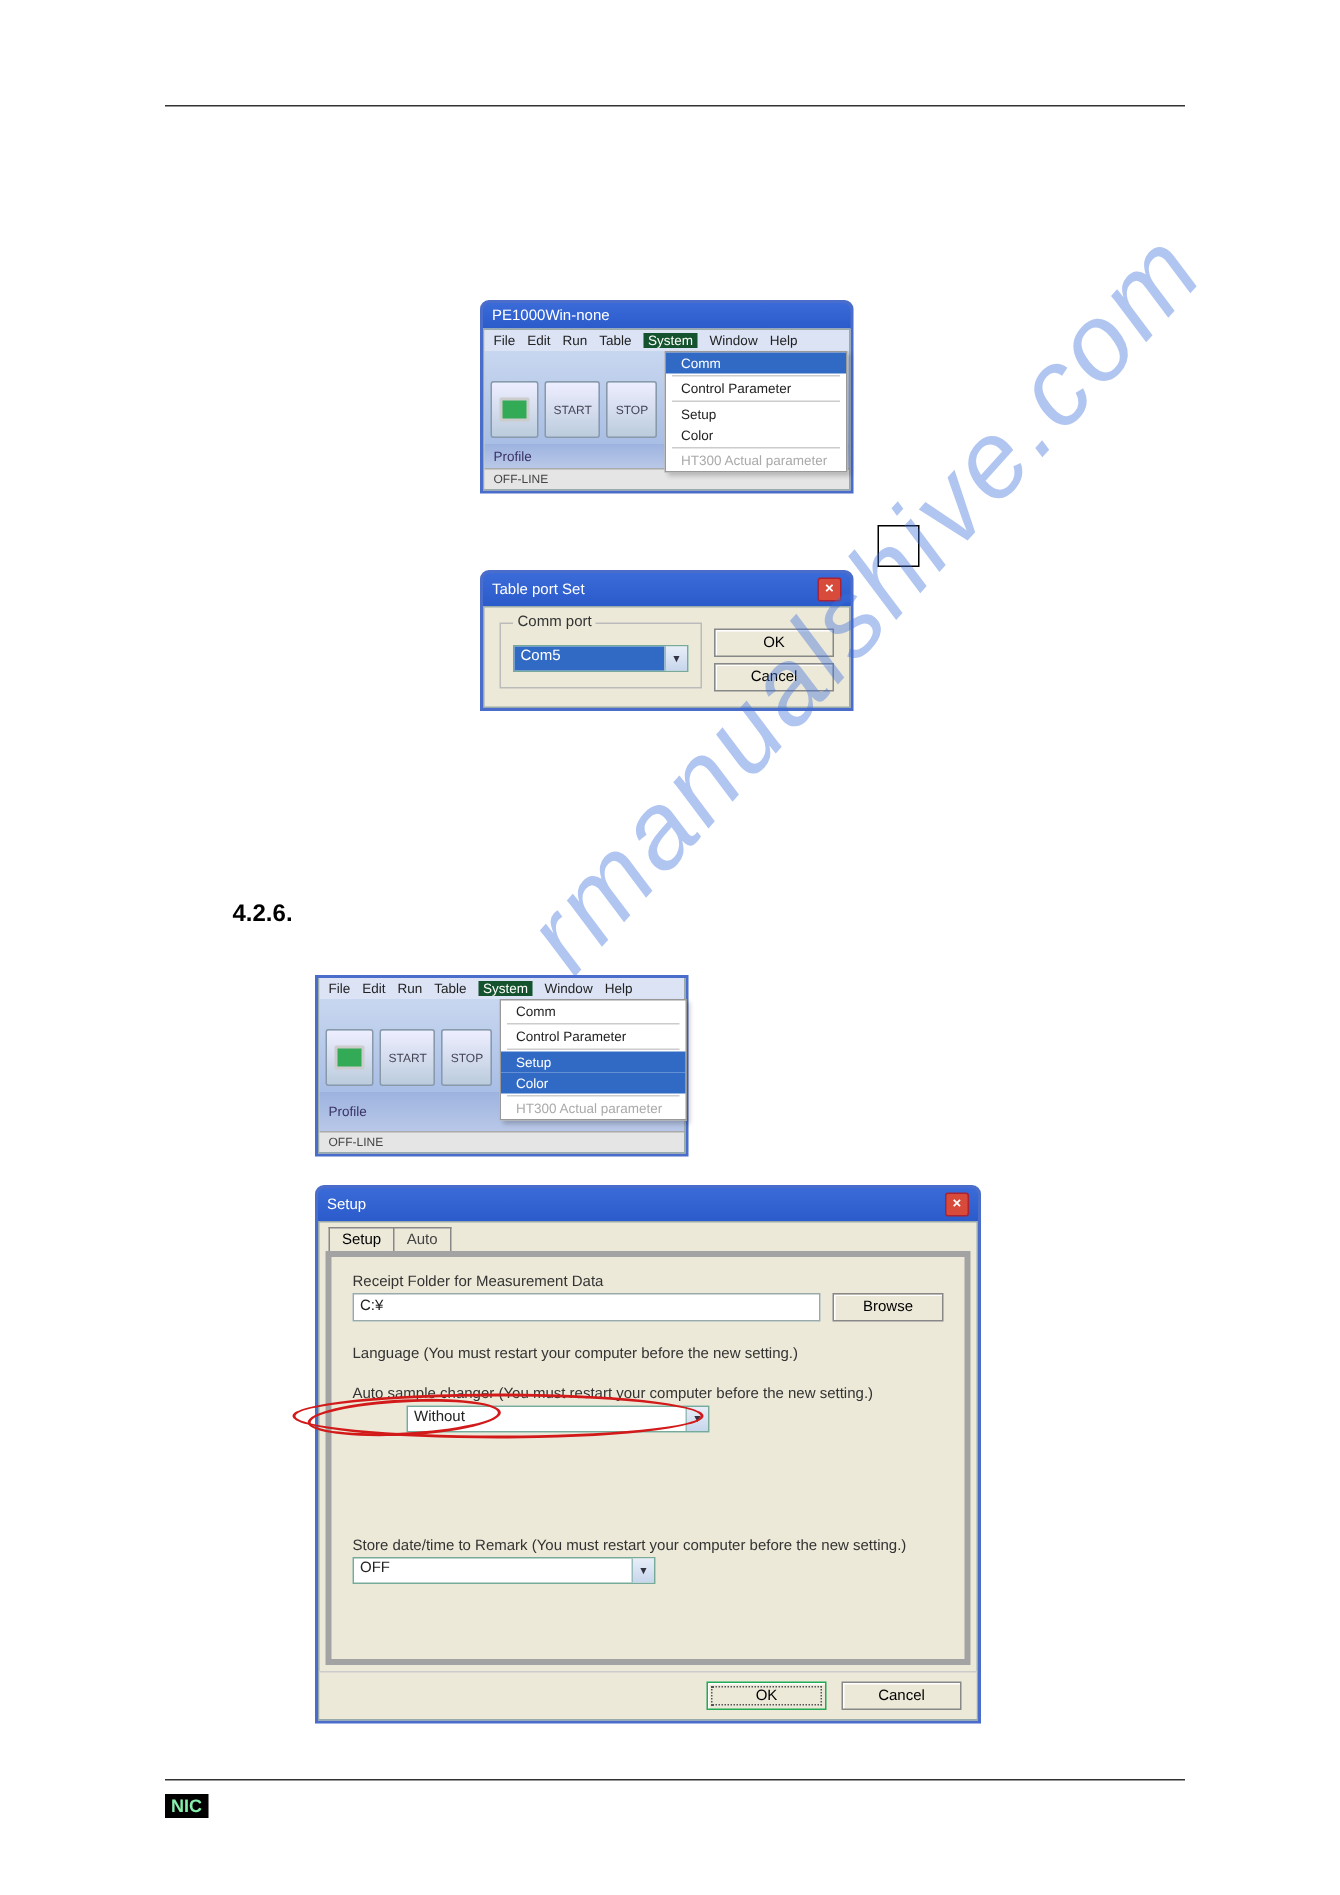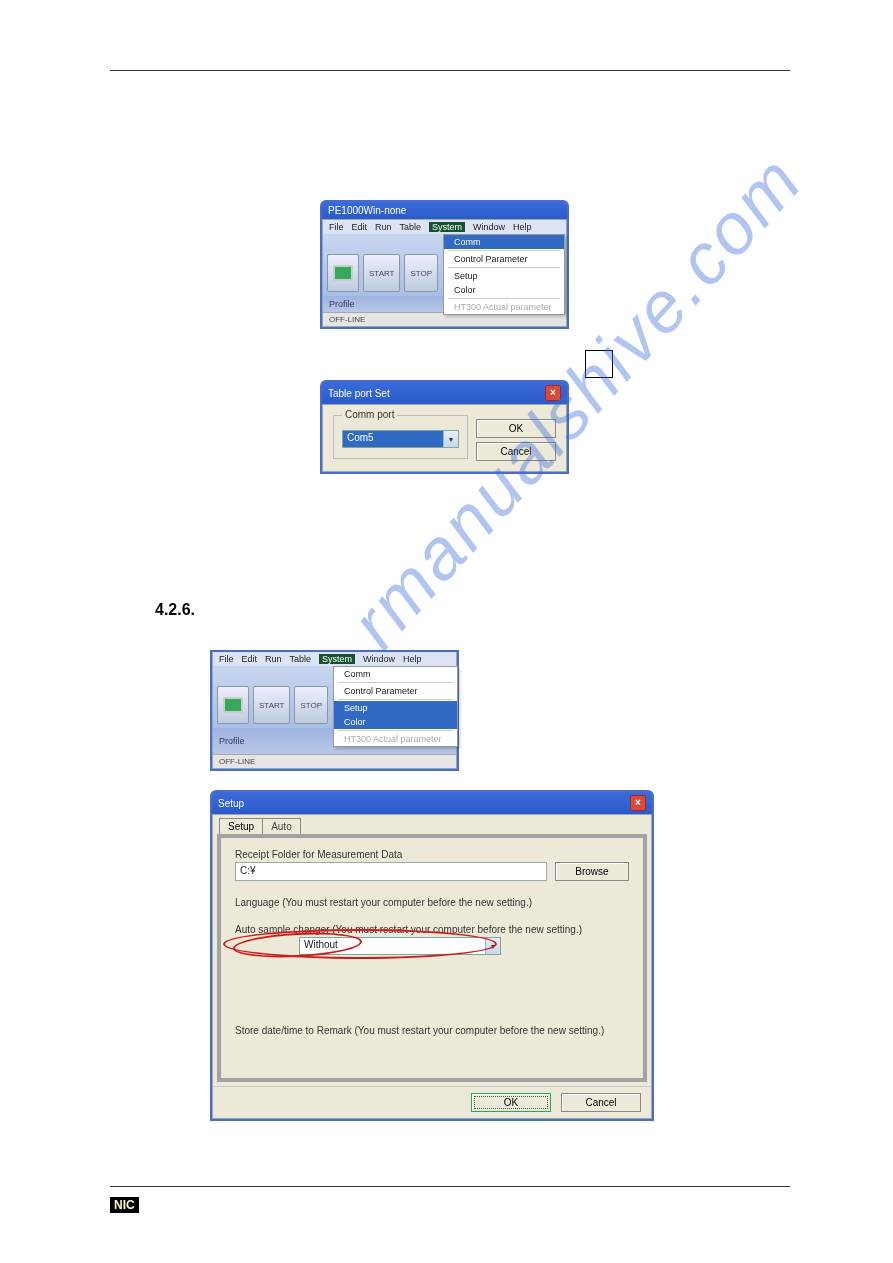--- a/index.html
+++ b/index.html
@@ -141,21 +141,21 @@
     letter-spacing: 3px;
     pointer-events:none;
     font-family: "Comic Sans MS", cursive, sans-serif;
   }
 
   .footer {
     position:absolute; left:110px; bottom:50px; width:680px;
   }
   .footer .hr-line { margin-bottom:8px; }
   .nic-badge {
-    display:inline-block; background:#000; color:#fef9c3;
+    display:inline-block; background:#000; color:#86efac;
     font-size:12px; font-weight:bold; padding:1px 4px;
   }
 
   .tabrow { display:flex; font-size:10px; padding:3px 6px 0 6px; }
   .tab { padding:2px 8px; border:1px solid #888; border-bottom:none; background:#ece9d8; margin-right:-1px; }
   .tab.inactive { color:#444; }
 
   .red-oval {
     position:absolute; width:125px; height:20px; border:2px solid #d31a1a;
     border-radius:50%; transform:rotate(-3deg);
@@ -288,30 +288,36 @@
 
         <div class="label-sm">Receipt Folder for Measurement Data</div>
         <div style="display:flex; gap:8px; margin:0 12px;">
           <div class="textfield" style="flex:1;">C:¥</div>
           <div class="win-btn" style="min-width:44px;">Browse</div>
         </div>
 
         <div class="label-sm" style="margin-top:16px;">Language   (You must restart your computer before the new setting.)</div>
 
         <div class="label-sm" style="margin-top:16px;">Auto sample changer   (You must restart your computer before the new setting.)</div>
-        <div style="margin:0 28px; position:relative;padding-left:48px;">
+        <div style="margin:0 0; position:relative;padding-left:48px;">
           <div class="combo" style="width:200px;">
             <span class="combo-text">Without</span>
             <span class="combo-arrow">▼</span>
           </div>
           <div class="red-oval" style="left:-18px; top:-4px;"></div>
           <div class="red-oval2" style="left:-28px; top:-8px;"></div>
         </div>
 
         <div class="label-sm" style="margin-top:70px;">Store date/time to Remark   (You must restart your computer before the new setting.)</div>
+        <div style="margin:0 12px 10px 12px;">
+          <div class="combo" style="width:200px;">
+            <span class="combo-text">OFF</span>
+            <span class="combo-arrow">▼</span>
+          </div>
+        </div>
       </div>
 
       <div style="display:flex; justify-content:flex-end; gap:10px; padding:6px 10px; border-top:1px solid #ccc; background:#ece9d8;">
         <div class="win-btn default">OK</div>
         <div class="win-btn">Cancel</div>
       </div>
     </div>
   </div>
 
 </div>

